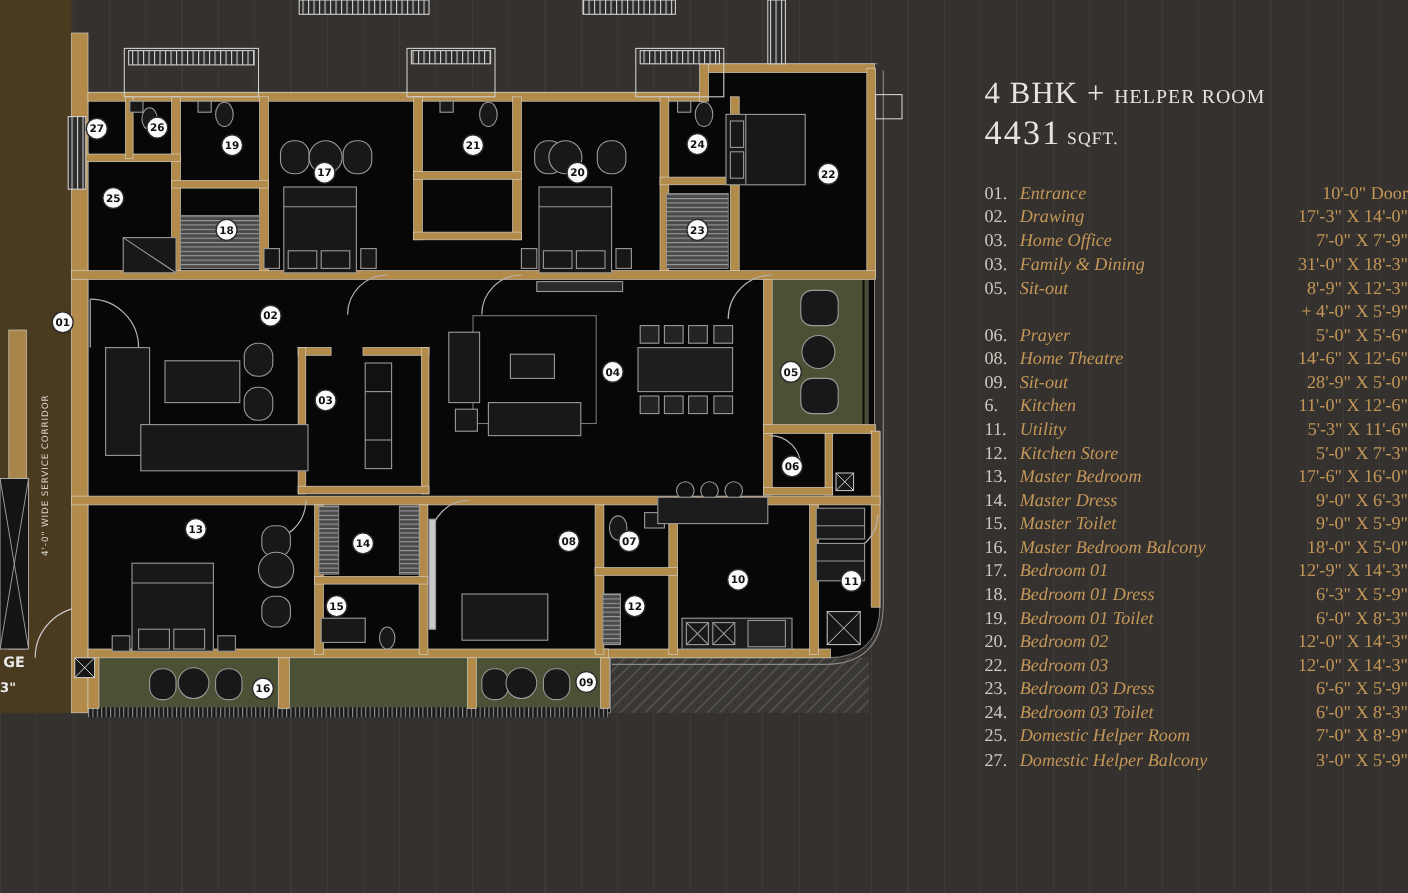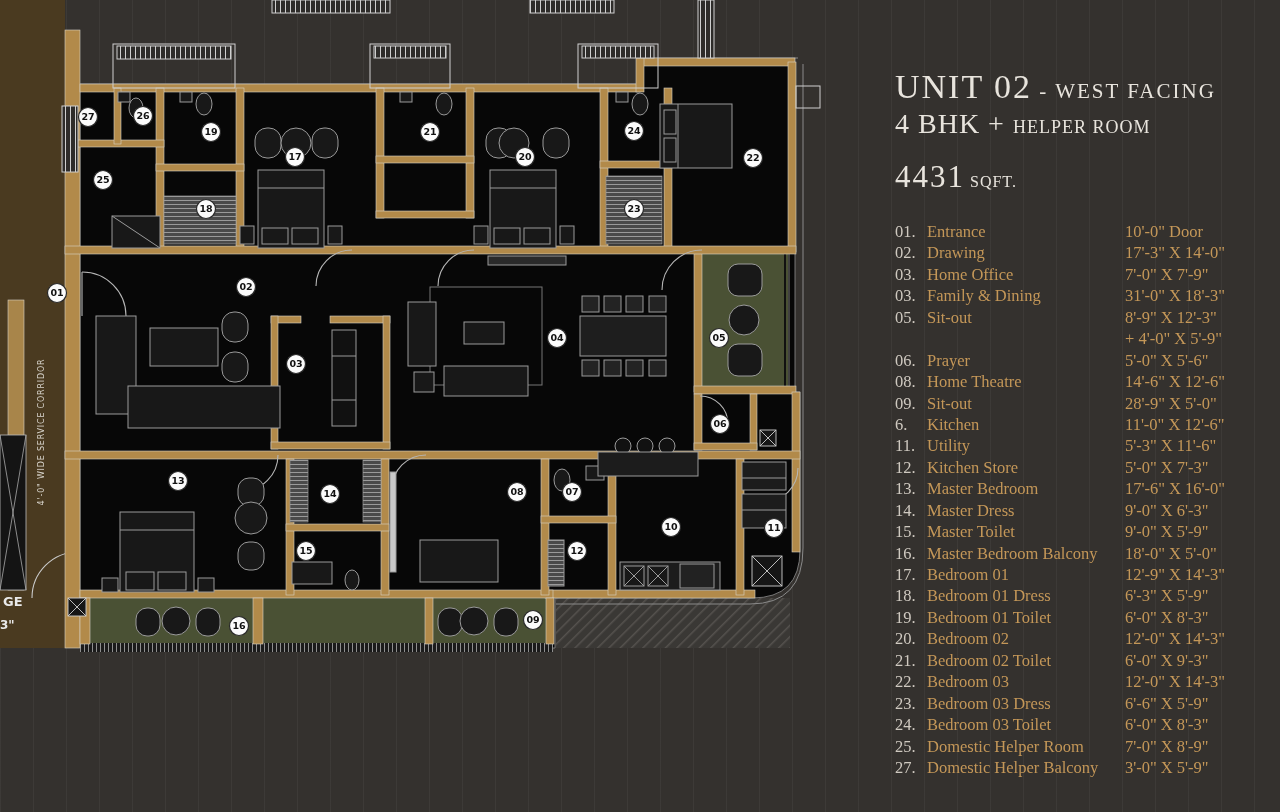--- a/index.html
+++ b/index.html
@@ -17,28 +17,28 @@
   }
   #plan-wrap{position:absolute;left:0;top:0;width:880px;height:812px;}
   #unit-panel{position:absolute;left:880px;top:0;width:400px;height:812px;color:var(--txt-light);}
   .panel-inner{padding:68px 0 0 15px;}
   .title-line{white-space:nowrap;}
   .title-main{font-size:34px;letter-spacing:2px;color:var(--txt-light);}
   .title-suffix{font-size:21px;letter-spacing:2px;color:var(--txt-light);}
   .subtitle-line{margin-top:2px;white-space:nowrap;}
   .sub-big{font-size:28px;letter-spacing:1px;}
   .sub-caps{font-size:18px;letter-spacing:1px;}
-  .area-line{margin-top:19px;white-space:nowrap;}
+  .area-line{margin-top:1px;white-space:nowrap;}
   .area-value{font-size:31px;letter-spacing:2px;}
   .area-unit{font-size:16px;letter-spacing:1px;}
   #legend{margin-top:26px;font-size:16.5px;}
-  .legend-row{display:flex;height:21.45px;line-height:21.45px;white-space:nowrap;}
+  .legend-row{display:flex;height:21.45px;line-height:21.45px;white-space:nowrap;justify-content:space-between;}
   .legend-left{width:230px;display:flex;}
   .legend-num{color:var(--txt-num);width:32px;flex:none;}
-  .legend-name{color:var(--txt-gold);}
+  .legend-name{color:var(--txt-gold);font-style:italic;}
   .legend-dim{color:var(--txt-gold);}
   svg text{font-family:"DejaVu Sans", sans-serif;}
 </style>
 </head>
 <body>
 
 <div id="plan-wrap">
 <svg width="880" height="812" viewBox="0 0 880 812" xmlns="http://www.w3.org/2000/svg">
   <defs>
     <pattern id="railHatch" width="4" height="10" patternUnits="userSpaceOnUse">
@@ -350,21 +350,20 @@
         <circle cx="143" cy="116" r="9.5" fill="#fbfbfb" stroke="#2a2a2a" stroke-width="1.2"></circle>
         <text x="143" y="119.4" text-anchor="middle" font-size="9.5" font-weight="bold" fill="#111">26</text>
         <circle cx="88" cy="117" r="9.5" fill="#fbfbfb" stroke="#2a2a2a" stroke-width="1.2"></circle>
         <text x="88" y="120.4" text-anchor="middle" font-size="9.5" font-weight="bold" fill="#111">27</text>
       </g>
 </svg>
 </div>
 
 <div id="unit-panel">
   <div class="panel-inner">
-    <div class="title-line"><span class="title-main">UNIT 02</span><span class="title-suffix"> - WEST FACING</span></div>
     <div class="subtitle-line"><span class="sub-big">4 BHK + </span><span class="sub-caps">HELPER ROOM</span></div>
     <div class="area-line"><span class="area-value">4431</span><span class="area-unit"> SQFT.</span></div>
     <div id="legend">
         <div class="legend-row">
           <span class="legend-left">
             <span class="legend-num">01.</span>
             <span class="legend-name">Entrance</span>
           </span>
           <span class="legend-dim">10'-0" Door</span>
         </div>
@@ -496,27 +495,20 @@
         </div>
         <div class="legend-row">
           <span class="legend-left">
             <span class="legend-num">20.</span>
             <span class="legend-name">Bedroom 02</span>
           </span>
           <span class="legend-dim">12'-0" X 14'-3"</span>
         </div>
         <div class="legend-row">
           <span class="legend-left">
-            <span class="legend-num">21.</span>
-            <span class="legend-name">Bedroom 02 Toilet</span>
-          </span>
-          <span class="legend-dim">6'-0" X 9'-3"</span>
-        </div>
-        <div class="legend-row">
-          <span class="legend-left">
             <span class="legend-num">22.</span>
             <span class="legend-name">Bedroom 03</span>
           </span>
           <span class="legend-dim">12'-0" X 14'-3"</span>
         </div>
         <div class="legend-row">
           <span class="legend-left">
             <span class="legend-num">23.</span>
             <span class="legend-name">Bedroom 03 Dress</span>
           </span>

